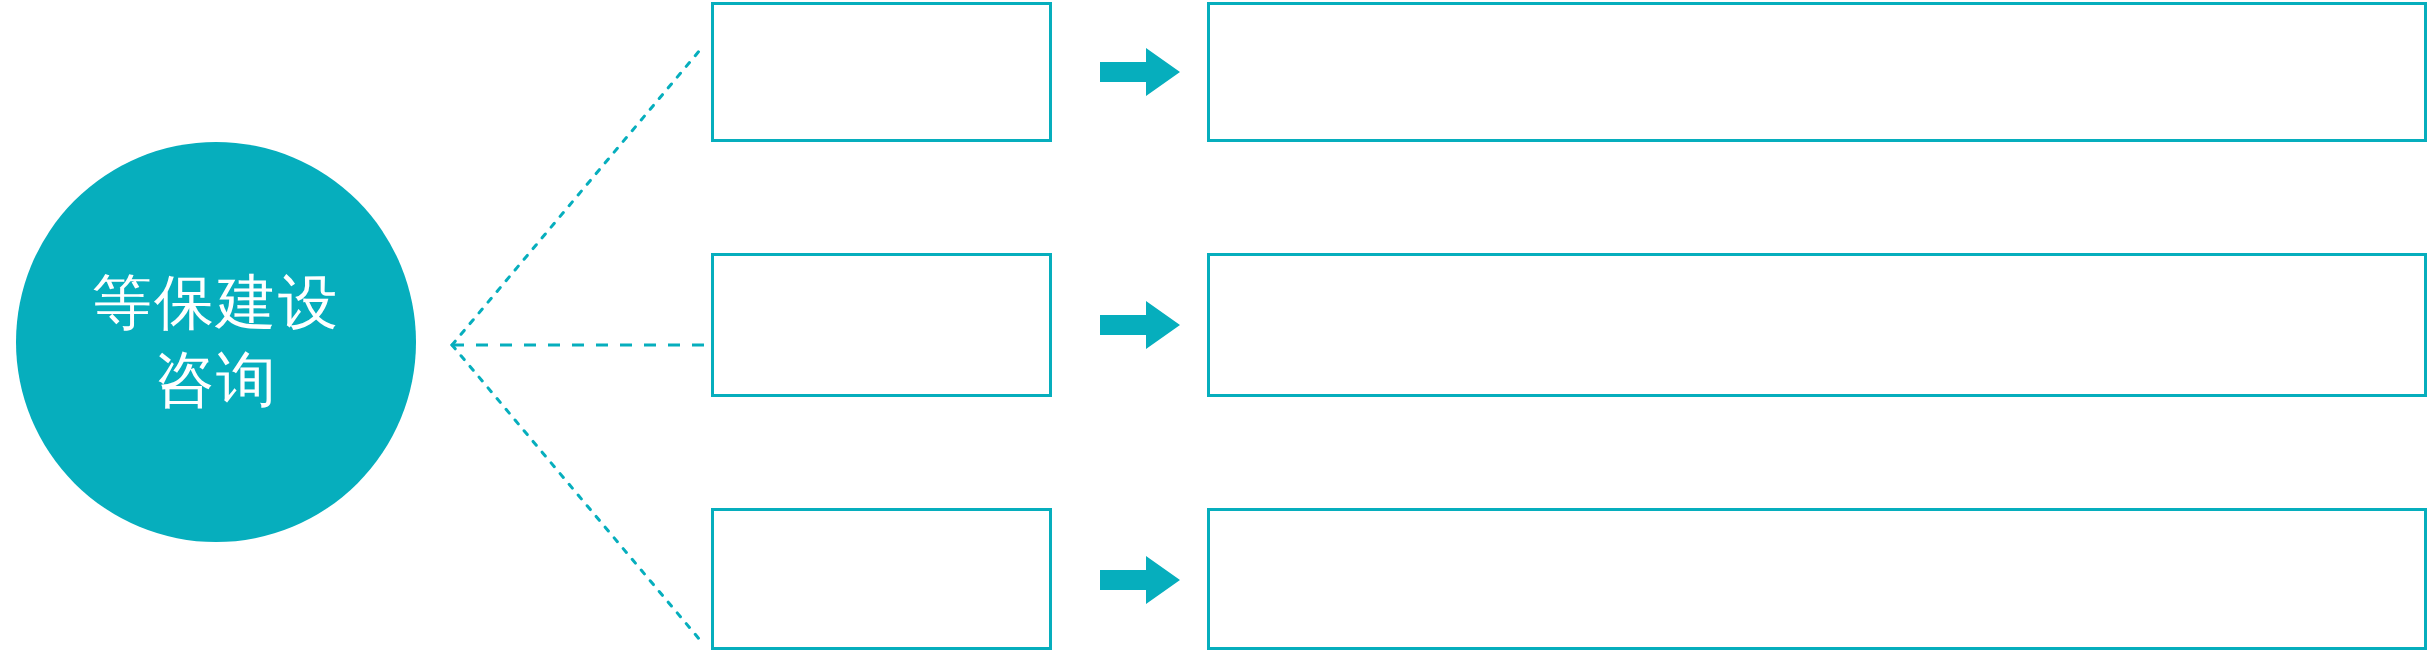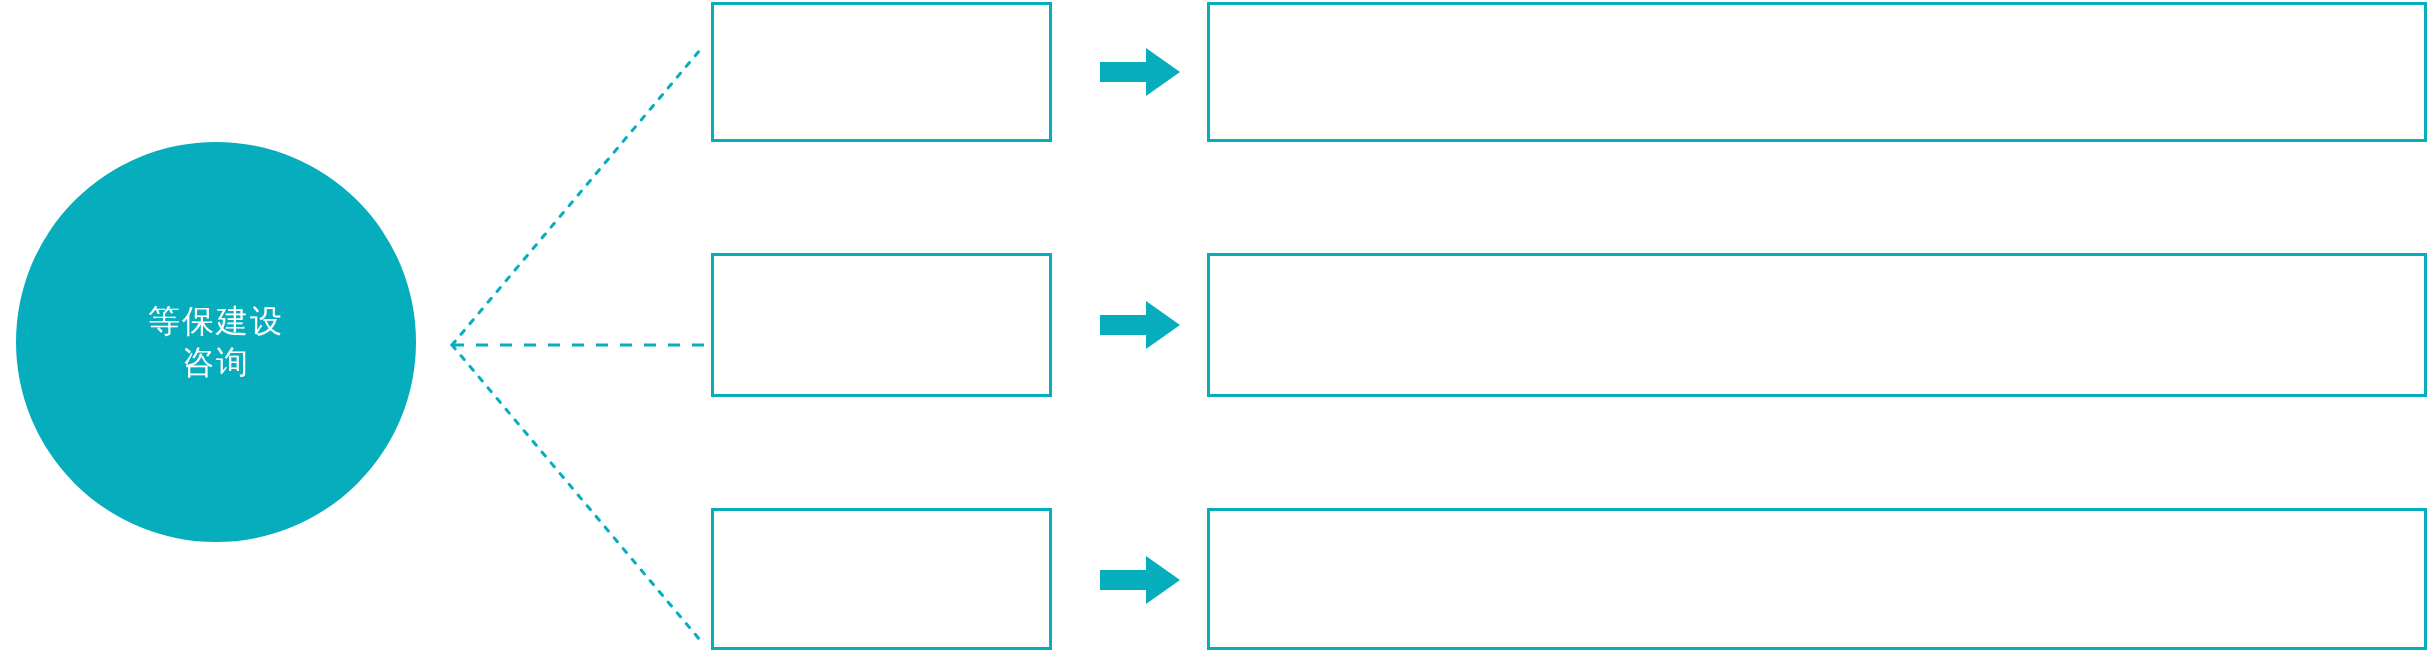--- a/index.html
+++ b/index.html
@@ -28,21 +28,21 @@
     border-radius: 50%;
     background: #06AEBD;
     display: flex;
     flex-direction: column;
     align-items: center;
     justify-content: center;
     box-sizing: border-box;
   }
   .hub-line {
     color: #ffffff;
-    font-size: 32px;
+    font-size: 60px;
     line-height: 1.28;
     letter-spacing: 2px;
     font-weight: 300;
     text-align: center;
     white-space: nowrap;
   }
 
   
   .fan {
     position: absolute;

